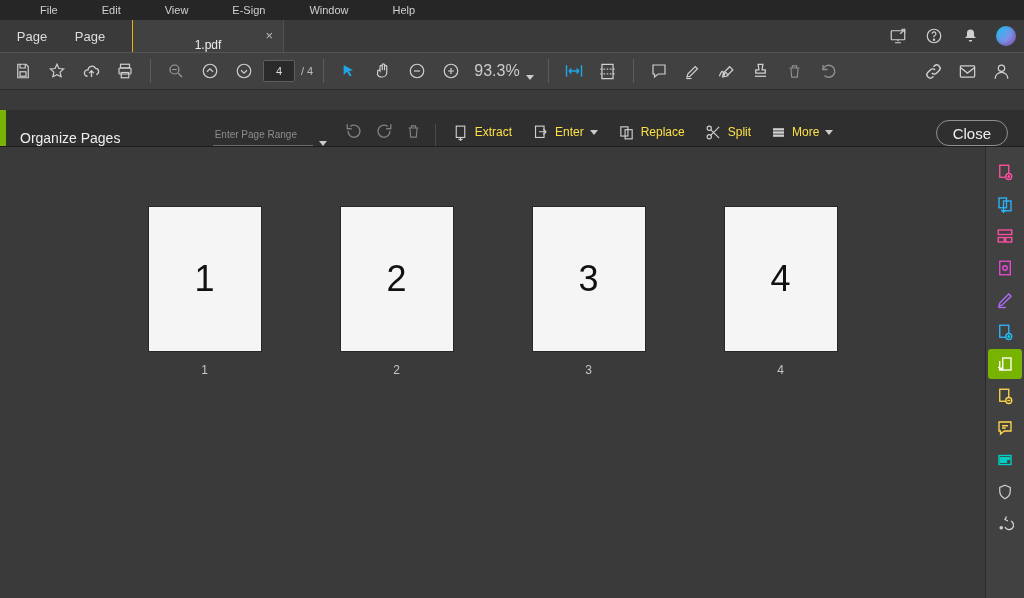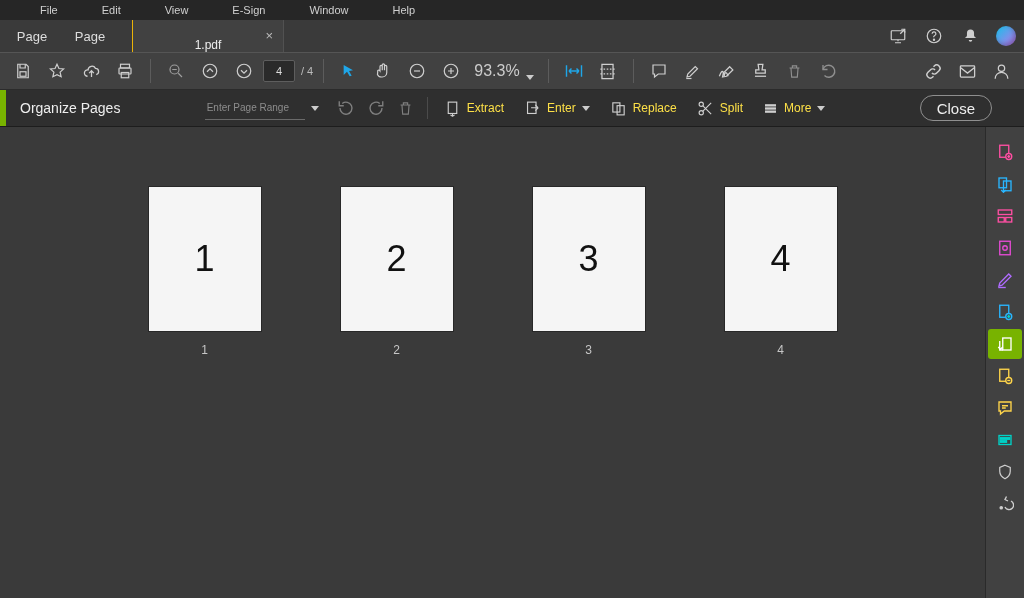--- a/index.html
+++ b/index.html
@@ -75,23 +75,24 @@
     text-align:center;font-size:11px;outline:none;border-radius:2px;
   }
   .pagebox .total{color:#bbb;font-size:11px}
   .zoomreadout{color:#ccc;font-size:16px;padding:0 4px;display:flex;align-items:flex-end;gap:6px}
   .caret{width:0;height:0;border-left:4px solid transparent;border-right:4px solid transparent;border-top:5px solid #ccc}
 
   
   .orgbar{
     background:var(--bg-2);
     height:36px;
-    display:flex;align-items:center;
-    padding-right:32px;
+    display:flex;align-items:flex-end;
+    padding-right:16px;
     border-bottom:1px solid #1d1d1d;
+    margin-top:20px;
   }
   .orgbar .accent{width:6px;height:100%;background:var(--accent-green)}
   .orgbar .title{font-size:14px;color:#eee;margin-left:14px;font-weight:500}
   .orgbar .flex{flex:1}
   .rangeinput{
     width:96px;height:20px;border:none;border-bottom:1px solid #6a6a6a;background:transparent;
     color:#ddd;font-size:10px;outline:none;
   }
   .rangeinput::placeholder{color:#8d8d8d}
   .orgbar .caret2{margin-left:6px;margin-right:12px}

